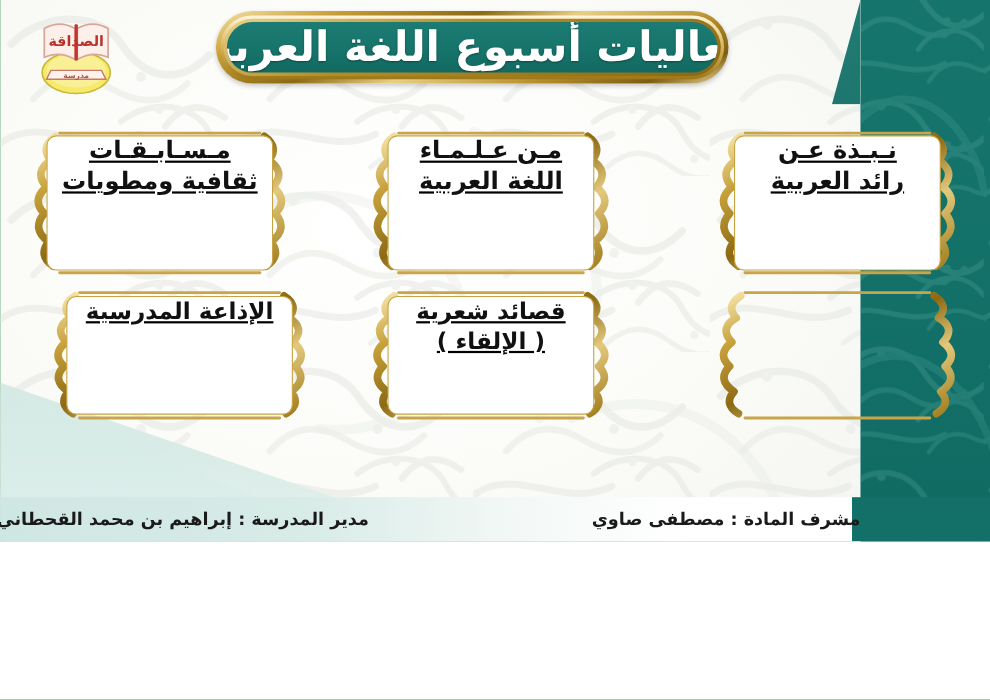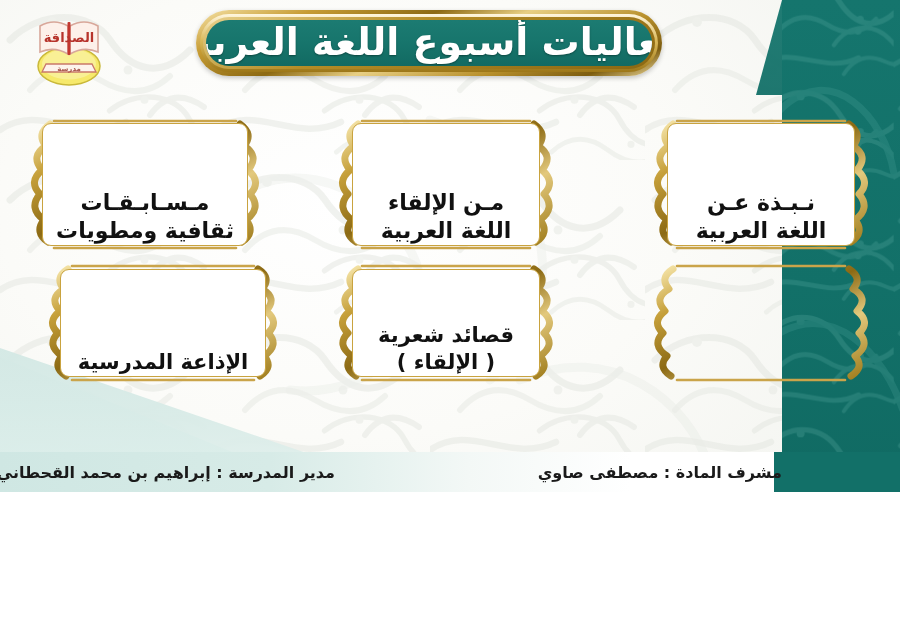--- a/index.html
+++ b/index.html
@@ -164,23 +164,24 @@
     left: 22px;
     right: 22px;
     top: 11px;
     bottom: 11px;
     background: #ffffff;
     border: 1.4px solid #c9a33f;
     border-radius: 9px;
     display: flex;
     flex-direction: column;
     align-items: center;
-    justify-content: flex-end;
+    justify-content: flex-start;
     text-align: center;
     overflow: hidden;
+    text-decoration: underline;
   }
   .card .label {
     color: #111111;
     font-weight: 700;
     line-height: 1.28;
     padding: 0 6px;
     white-space: pre-line;
   }
   .card.size-lg .label { font-size: 22px; }
   .card.size-md .label { font-size: 21px; }
@@ -335,21 +336,21 @@
             <stop offset="70%" stop-color="#e3c97d"></stop>
           <stop offset="100%" stop-color="#a07d1d"></stop>
         </linearGradient>
       </defs>
       <path d="M28 12 q -14 10 -4 22 q -16 10 -4 24 q -14 12 -2 24 q -12 14 4 26 q -10 12 4 22
                M204 12 q 14 10 4 22 q 16 10 4 24 q 14 12 2 24 q 12 14 -4 26 q 10 12 -4 22" fill="none" stroke="url(#gg2)" stroke-width="7" stroke-linecap="round" stroke-linejoin="round"></path>
       <path d="M32 9 h168" fill="none" stroke="#caa44a" stroke-width="2.6" stroke-linecap="round"></path>
       <path d="M32 136 h168" fill="none" stroke="#caa44a" stroke-width="2.6" stroke-linecap="round"></path>
     </svg>
     <div class="inner">
-      <span class="label">مـن الإلقاء
+      <span class="label">مـن عـلـمـاء
 اللغة العربية</span>
     </div>
   </div>
 
   <div class="card size-lg" style="left:645px; top:112px; width:232px; height:145px;">
     <svg class="frame" viewBox="0 0 232 145" preserveAspectRatio="none" aria-hidden="true">
       <defs>
         <linearGradient id="gg3" x1="0" y1="0" x2="1" y2="1">
           <stop offset="0%" stop-color="#f7e7ad"></stop>
             <stop offset="22%" stop-color="#c6a03a"></stop>
@@ -358,21 +359,21 @@
           <stop offset="100%" stop-color="#a07d1d"></stop>
         </linearGradient>
       </defs>
       <path d="M28 12 q -14 10 -4 22 q -16 10 -4 24 q -14 12 -2 24 q -12 14 4 26 q -10 12 4 22
                M204 12 q 14 10 4 22 q 16 10 4 24 q 14 12 2 24 q 12 14 -4 26 q 10 12 -4 22" fill="none" stroke="url(#gg3)" stroke-width="7" stroke-linecap="round" stroke-linejoin="round"></path>
       <path d="M32 9 h168" fill="none" stroke="#caa44a" stroke-width="2.6" stroke-linecap="round"></path>
       <path d="M32 136 h168" fill="none" stroke="#caa44a" stroke-width="2.6" stroke-linecap="round"></path>
     </svg>
     <div class="inner">
       <span class="label">نـبـذة عـن
-اللغة العربية</span>
+رائد العربية</span>
     </div>
   </div>
 
   <div class="card size-md" style="left:38px; top:258px; width:250px; height:130px;">
     <svg class="frame" viewBox="0 0 250 130" preserveAspectRatio="none" aria-hidden="true">
       <defs>
         <linearGradient id="gg4" x1="0" y1="0" x2="1" y2="1">
           <stop offset="0%" stop-color="#f7e7ad"></stop>
             <stop offset="22%" stop-color="#c6a03a"></stop>
           <stop offset="48%" stop-color="#8c6a14"></stop>

